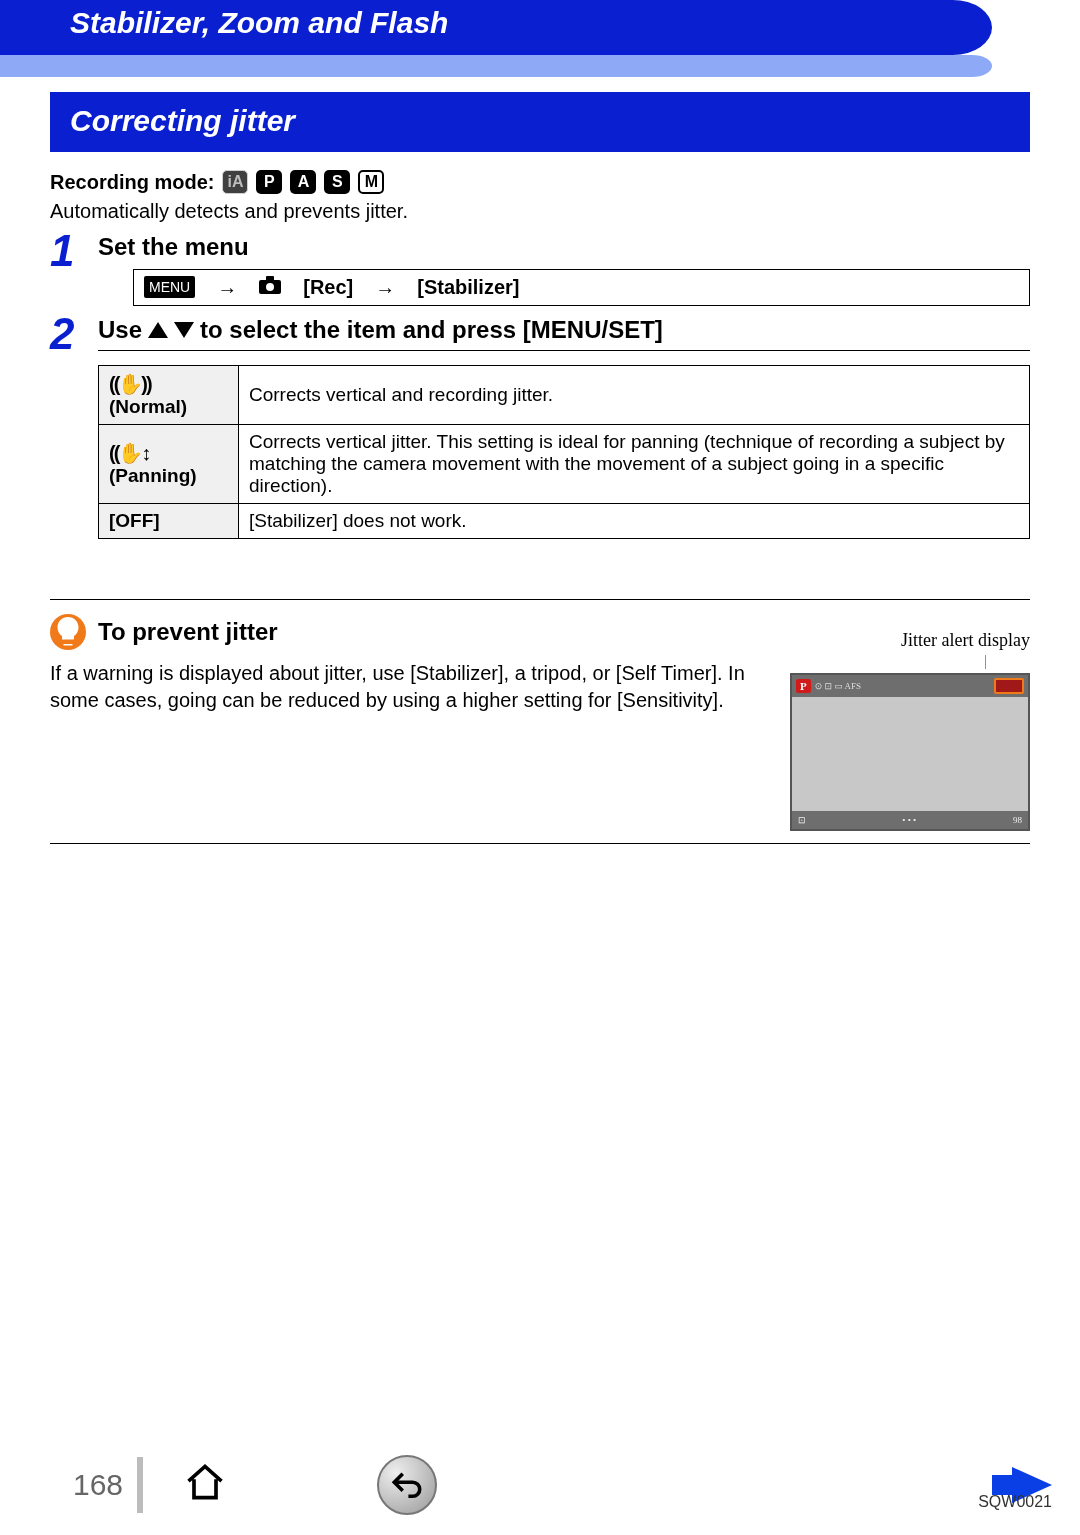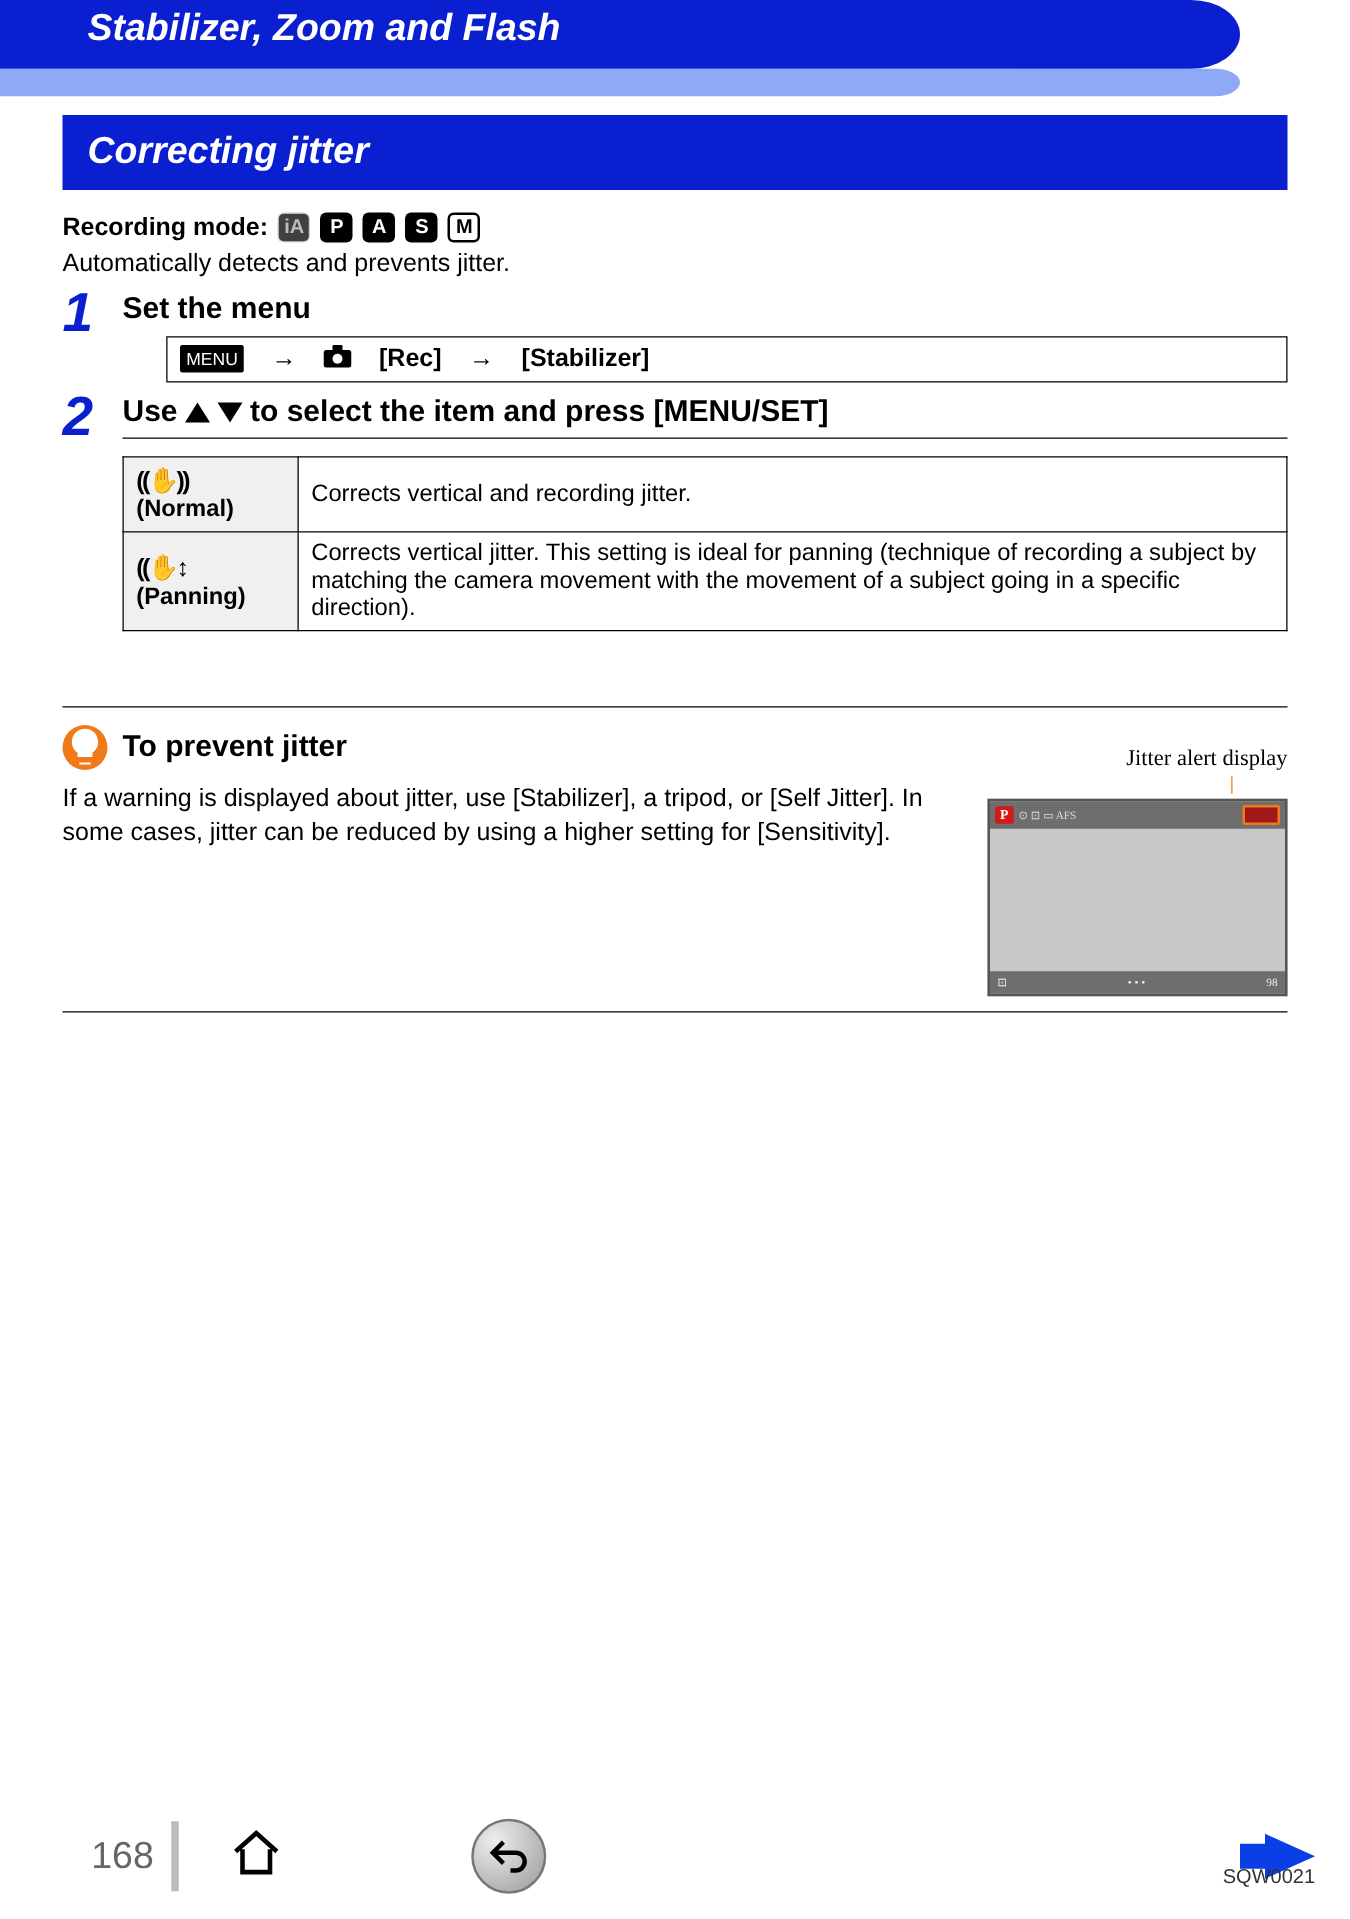--- a/index.html
+++ b/index.html
@@ -427,38 +427,42 @@
           </td>
           <td>Corrects vertical and recording jitter.</td>
         </tr>
         <tr>
           <td class="left">
             <span class="hand-icon">((✋↕</span><br>
             <span>(Panning)</span>
           </td>
           <td>Corrects vertical jitter. This setting is ideal for panning (technique of recording a subject by matching the camera movement with the movement of a subject going in a specific direction).</td>
         </tr>
+        <tr>
+          <td class="left">[OFF]</td>
+          <td>[Stabilizer] does not work.</td>
+        </tr>
       </tbody>
         </table>
     </div>
   </div>
 
   <hr class="divider-hr">
 
   <div class="tip-row">
     <div class="bulb-badge">
       <svg viewBox="0 0 24 24" fill="white">
           <path d="M9 21h6v-1H9v1zm3-19C8 2 5 5 5 9c0 2.4 1.2 4.5 3 5.7V17h8v-2.3c1.8-1.2 3-3.3 3-5.7 0-4-3-7-7-7z"></path>
         </svg>
     </div>
     <div class="tip-title">To prevent jitter</div>
   </div>
 
   <div class="tip-body-row">
-    <div class="tip-text">If a warning is displayed about jitter, use [Stabilizer], a tripod, or [Self Jitter]. In some cases, jitter can be reduced by using a higher setting for [Sensitivity].</div>
+    <div class="tip-text">If a warning is displayed about jitter, use [Stabilizer], a tripod, or [Self Timer]. In some cases, going can be reduced by using a higher setting for [Sensitivity].</div>
     <div class="preview-wrap">
       <div class="preview-label">Jitter alert display</div>
       <div class="preview-pointer"></div>
       <div class="camera-screen">
         <div class="cs-topbar">
           <span class="p-badge">P</span>
           <span>⊙ ⊡ ▭ AFS</span>
           <div class="jitter-badge"></div>
         </div>
         <div class="cs-botbar">

